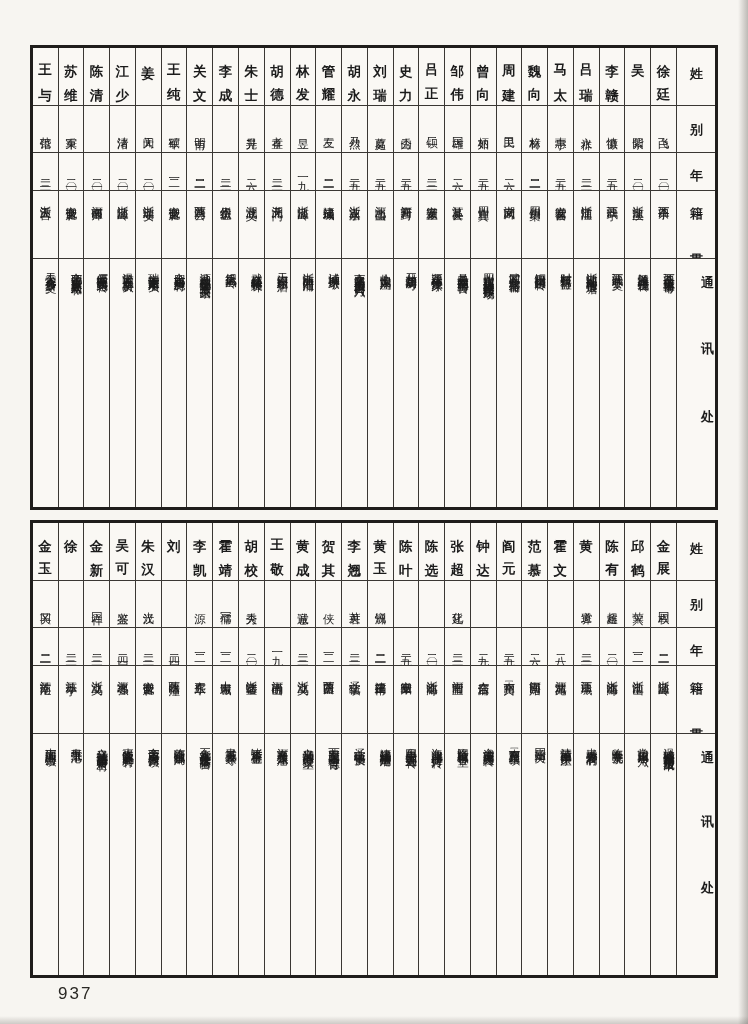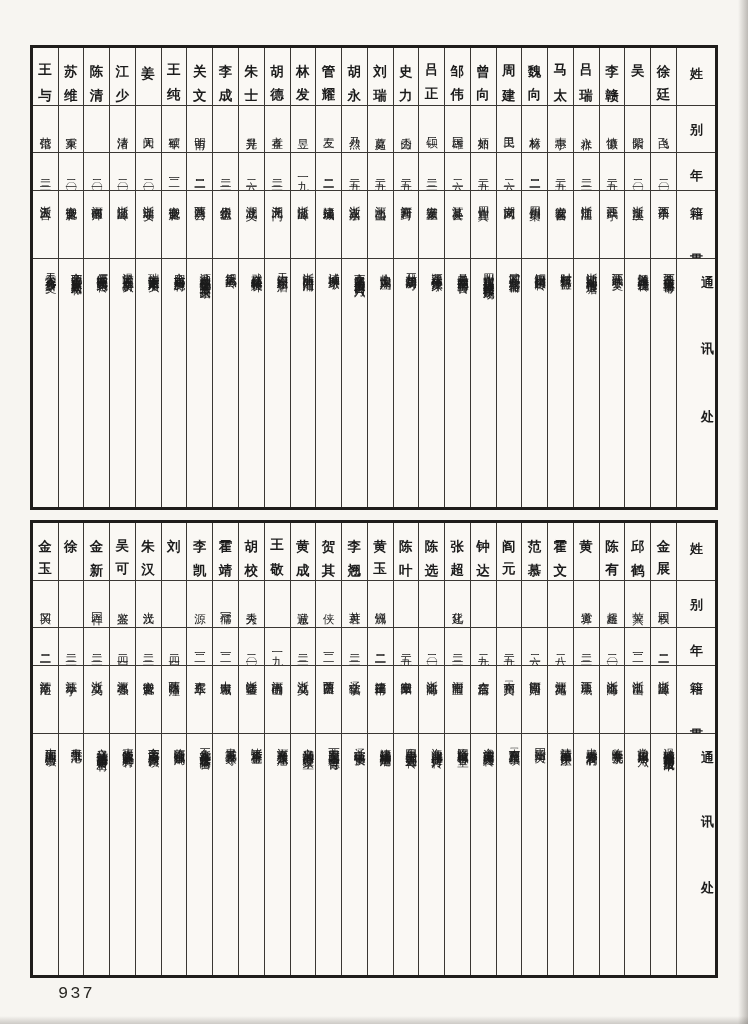--- a/index.html
+++ b/index.html
@@ -67,21 +67,21 @@
     font-size:11.5px;margin:5px 1px auto auto;max-height:none;
     height:calc(100% - 10px);
   }
   
   .hdr-cell .vtext{font-size:13px;font-weight:700;}
   .hdr-2 .vtext{height:70%;text-align:justify;text-align-last:justify;}
   .hdr-contact .vtext{height:55%;text-align:justify;text-align-last:justify;}
   .page-number{
     position:absolute;left:58px;top:984px;
     font-size:17px;letter-spacing:2px;color:#2a2824;
-    font-family:Liberation Mono, monospace;
+    font-family:Liberation Sans, sans-serif;
   }
 </style>
 </head>
 <body>
 
 <div class="page">
 
   <div class="roster roster-top">
     <div class="hdr-col">
       <div class="cell cell-name hdr-cell hdr-2">

